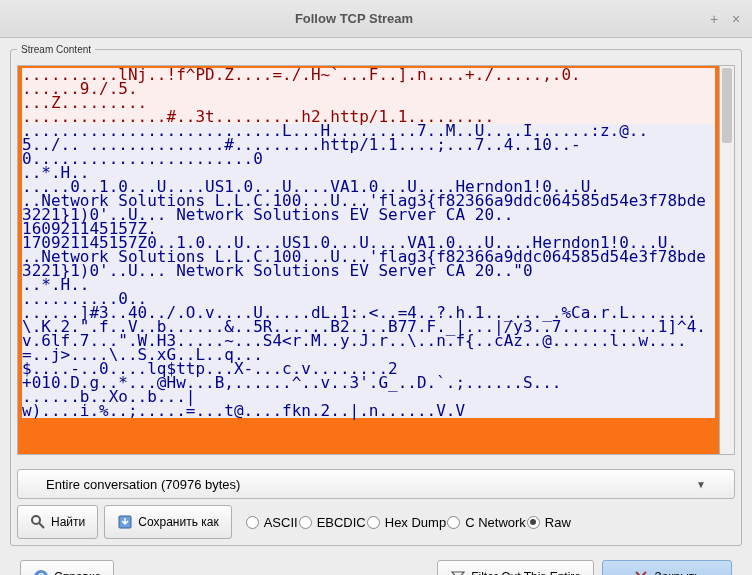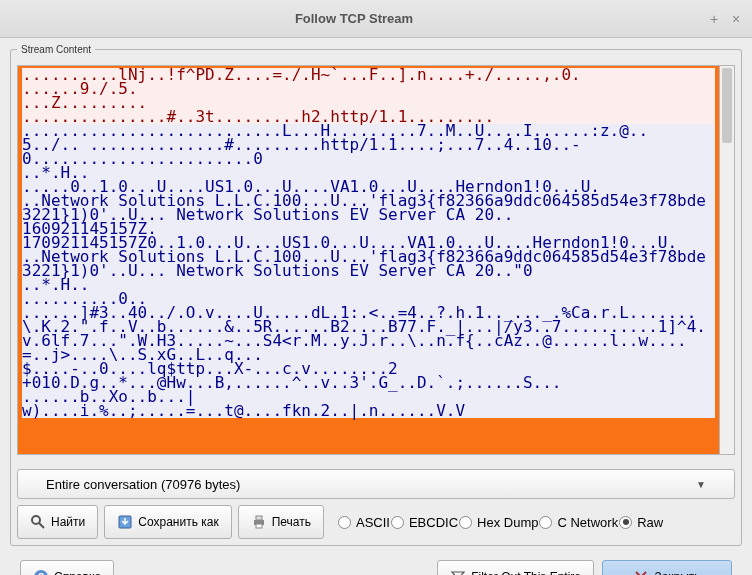--- a/index.html
+++ b/index.html
@@ -176,28 +176,20 @@
           </svg>
         <span>Найти</span>
       </div>
       <div class="btn">
         <svg class="ico" viewBox="0 0 16 16">
             <rect x="2" y="2" width="12" height="12" rx="1" fill="#6aa0e0" stroke="#3a6090"></rect>
             <path d="M8 4 L8 10 M5 7 L8 10 L11 7" stroke="#fff" stroke-width="1.5" fill="none"></path>
           </svg>
         <span>Сохранить как</span>
       </div>
-      <div class="btn">
-        <svg class="ico" viewBox="0 0 16 16">
-            <rect x="3" y="6" width="10" height="5" fill="#888"></rect>
-            <rect x="5" y="2" width="6" height="4" fill="#ddd" stroke="#888"></rect>
-            <rect x="5" y="10" width="6" height="4" fill="#fff" stroke="#888"></rect>
-          </svg>
-        <span>Печать</span>
-      </div>
 
       <div class="radiogrp">
         <label class="radiolabel">
             <span class="radio"></span>
             <span>ASCII</span>
           </label>
         <label class="radiolabel">
             <span class="radio"></span>
             <span>EBCDIC</span>
           </label>

